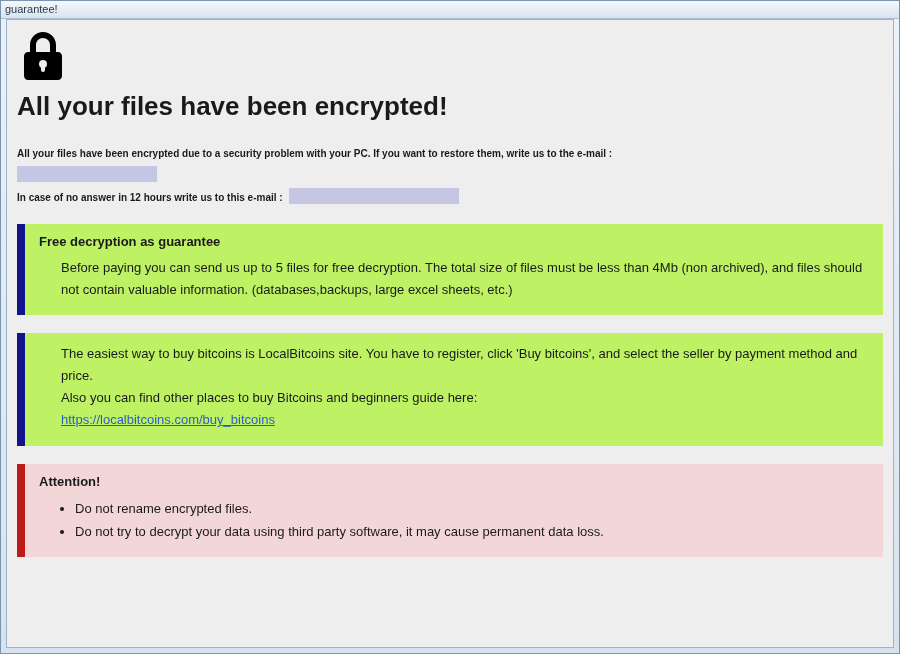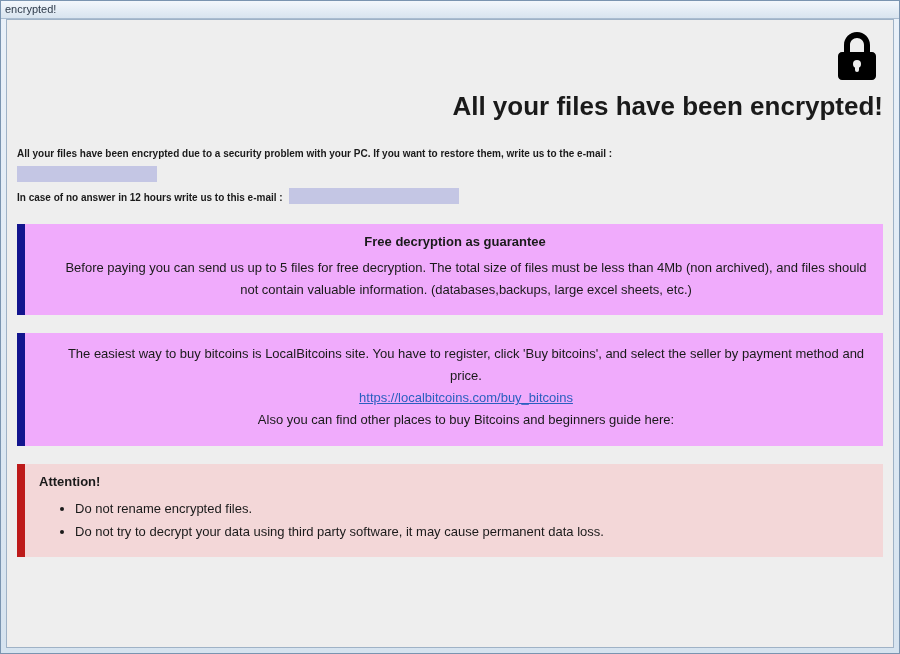--- a/index.html
+++ b/index.html
@@ -54,21 +54,21 @@
     background: #c1cedd;
     border: 1px solid #9fb2c6;
     border-radius: 2px;
   }
   .content::-webkit-scrollbar-button:single-button {
     height: 16px;
     background: #d6e1ec;
     border: 1px solid #9fb2c6;
   }
   .center {
-    text-align: right;
+    text-align: left;
   }
   .lock-wrap {
     margin-top: 2px;
     margin-bottom: 4px;
   }
   .lock-wrap svg {
     width: 52px;
     height: 52px;
   }
   h1.headline {
@@ -92,23 +92,22 @@
   .bf-email2 { width: 170px; margin-left: 4px; }
   .plain {
     font-weight: 400;
   }
   .panel {
     margin-top: 18px;
     padding: 10px 12px 14px 14px;
     border-left: 8px solid;
   }
   .panel.blue {
-    background: #f0abfc;
+    background: #bef264;
     border-left-color: #12148e;
-    text-align: center;
   }
   .panel.red {
     background: #f3d7d8;
     border-left-color: #bd1a1a;
   }
   .panel-title {
     font-weight: 700;
     font-size: 13px;
     margin-bottom: 8px;
   }
@@ -124,21 +123,21 @@
   ul.att {
     margin: 6px 0 0 0;
     padding-left: 36px;
     line-height: 1.8;
   }
 </style>
 </head>
 <body>
 
 <div class="window">
-  <div class="titlebar">encrypted!</div>
+  <div class="titlebar">guarantee!</div>
 
   <div class="client">
     <div class="content">
 
       <div class="center lock-wrap">
         <span>
           <svg viewBox="0 0 48 52">
             <path fill="#000" d="M24 2c-7.2 0-13 5.8-13 13v7h-2c-2.2 0-4 1.8-4 4v20c0 2.2 1.8 4 4 4h30c2.2 0 4-1.8 4-4V26c0-2.2-1.8-4-4-4h-2v-7C37 7.8 31.2 2 24 2zm0 6c3.9 0 7 3.1 7 7v7H17v-7c0-3.9 3.1-7 7-7z"></path>
             <circle cx="24" cy="34" r="4" fill="#eeeeee"></circle>
             <rect x="22" y="34" width="4" height="8" rx="2" fill="#eeeeee"></rect>
@@ -160,22 +159,22 @@
       </div>
 
       <div class="panel blue">
         <div class="panel-title">Free decryption as guarantee</div>
         <div class="panel-body">Before paying you can send us up to 5 files for free decryption. The total size of files must be less than 4Mb (non archived), and files should not contain valuable information. (databases,backups, large excel sheets, etc.)</div>
       </div>
 
       <div class="panel blue">
         <div class="panel-body">
           <div>The easiest way to buy bitcoins is LocalBitcoins site. You have to register, click 'Buy bitcoins', and select the seller by payment method and price.</div>
+          <div>Also you can find other places to buy Bitcoins and beginners guide here:</div>
           <div><span class="link">https://localbitcoins.com/buy_bitcoins</span></div>
-          <div>Also you can find other places to buy Bitcoins and beginners guide here:</div>
         </div>
       </div>
 
       <div class="panel red">
         <div class="panel-title">Attention!</div>
         <ul class="att">
           <li>Do not rename encrypted files.</li>
           <li>Do not try to decrypt your data using third party software, it may cause permanent data loss.</li>
         </ul>
       </div>

